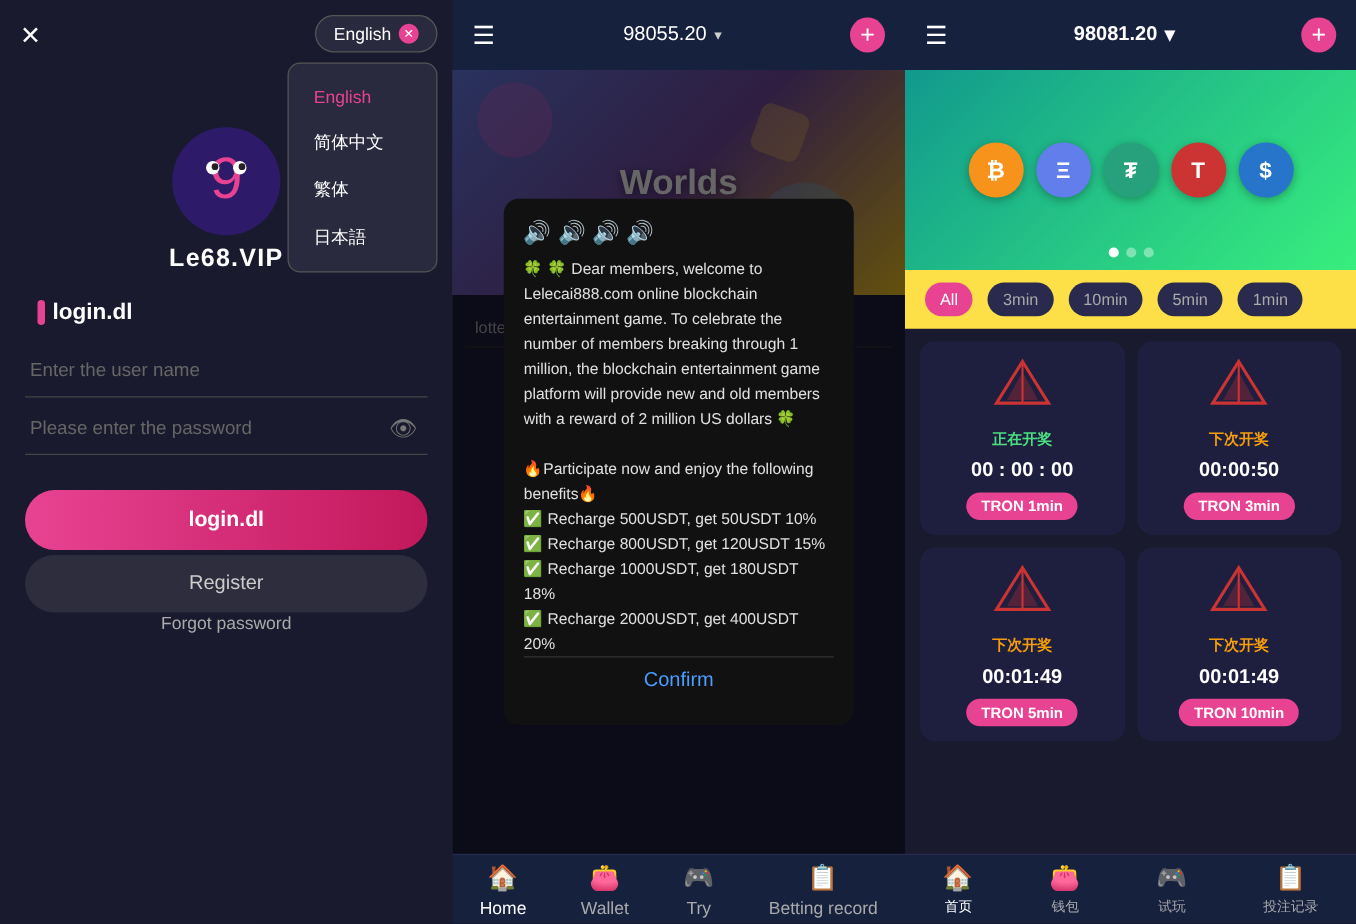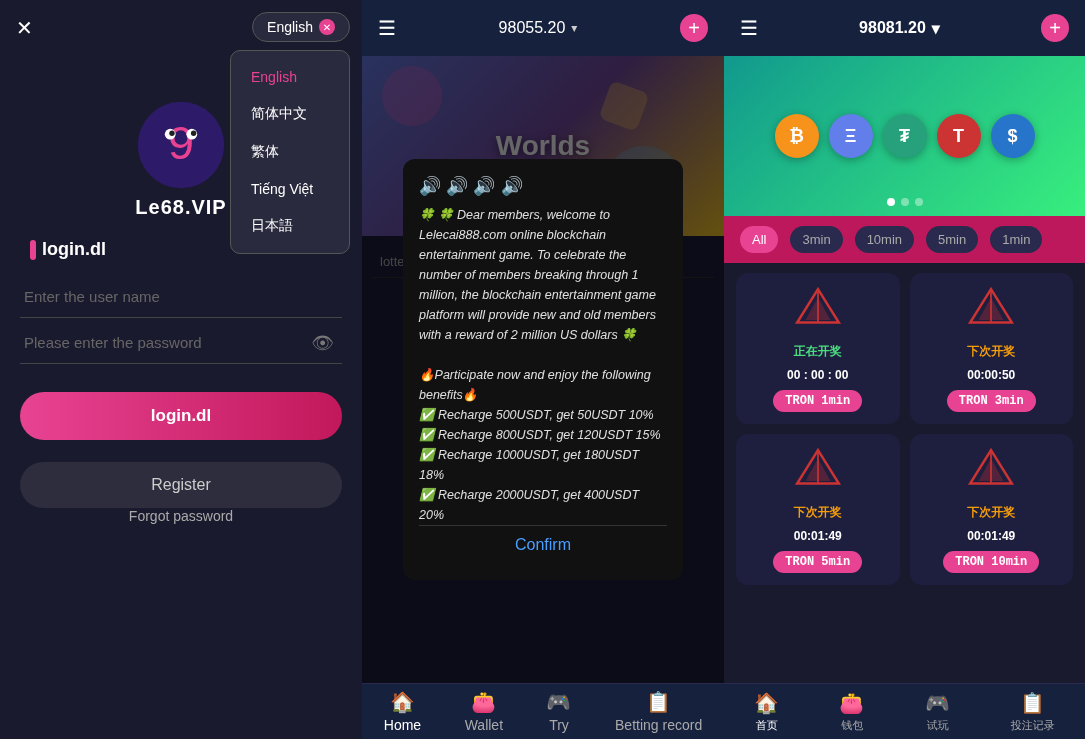--- a/index.html
+++ b/index.html
@@ -163,21 +163,21 @@
       border: none;
       border-radius: 25px;
       color: #fff;
       font-size: 17px;
       font-weight: bold;
       cursor: pointer;
     }
 
     .register-btn {
       width: 100%;
-      margin-top: 22px;
+      margin-top: 4px;
       padding: 14px;
       background: #2d2d3e;
       border: none;
       border-radius: 25px;
       color: #ccc;
       font-size: 16px;
       cursor: pointer;
     }
 
     .forgot-link {
@@ -282,21 +282,20 @@
 
     .modal-icons {
       font-size: 18px;
       margin-bottom: 8px;
     }
 
     .modal-text {
       color: #e0e0e0;
       font-size: 12.5px;
       line-height: 1.6;
-      font-style: italic;
     }
 
     .modal-confirm {
       width: 100%;
       margin-top: 0;
       padding: 10px;
       background: transparent;
       border: none;
       color: #4a9eff;
       font-size: 16px;
@@ -387,21 +386,21 @@
       font-weight: bold;
       color: #fff;
       box-shadow: 0 2px 8px rgba(0,0,0,0.3);
     }
 
     .tabs-row {
       display: flex;
       align-items: center;
       padding: 10px 16px;
       gap: 12px;
-      background: #be185d;
+      background: #fde047;
     }
 
     .tab-btn {
       padding: 6px 12px;
       border-radius: 16px;
       border: none;
       font-size: 13px;
       cursor: pointer;
       background: #2a2a4e;
       color: #aaa;
@@ -440,33 +439,32 @@
       font-size: 12px;
       font-weight: 600;
     }
 
     .card-status.next {
       color: #f59e0b;
     }
 
     .card-timer {
       color: #fff;
-      font-size: 12px;
+      font-size: 16px;
       font-weight: bold;
       font-variant-numeric: tabular-nums;
     }
 
     .card-label {
       background: #e84393;
       border-radius: 12px;
       padding: 4px 12px;
       color: #fff;
       font-size: 12px;
       font-weight: bold;
-      font-family: Liberation Mono, monospace;
     }
 
     .right-footer {
       position: absolute;
       bottom: 0;
       left: 0;
       right: 0;
       height: 56px;
       background: #16213e;
       display: flex;
@@ -500,21 +498,20 @@
 
   <div class="lang-btn">
     <span>English</span>
     <span style="background:#e84393;border-radius:50%;width:16px;height:16px;display:inline-flex;align-items:center;justify-content:center;font-size:10px;color:#fff;">✕</span>
   </div>
 
   <div class="lang-dropdown">
     <div class="lang-dropdown-item active">English</div>
     <div class="lang-dropdown-item">简体中文</div>
     <div class="lang-dropdown-item">繁体</div>
-    <div class="lang-dropdown-item">Tiếng Việt</div>
     <div class="lang-dropdown-item">日本語</div>
   </div>
 
   <div class="logo-area">
     <svg class="logo-icon" viewBox="0 0 100 100" xmlns="http://www.w3.org/2000/svg">
       <circle cx="50" cy="50" r="48" fill="#2d1b69"></circle>
       <text x="50" y="65" text-anchor="middle" font-size="52" fill="#e84393">9</text>
 
       <circle cx="38" cy="38" r="6" fill="white"></circle>
       <circle cx="62" cy="38" r="6" fill="white"></circle>

